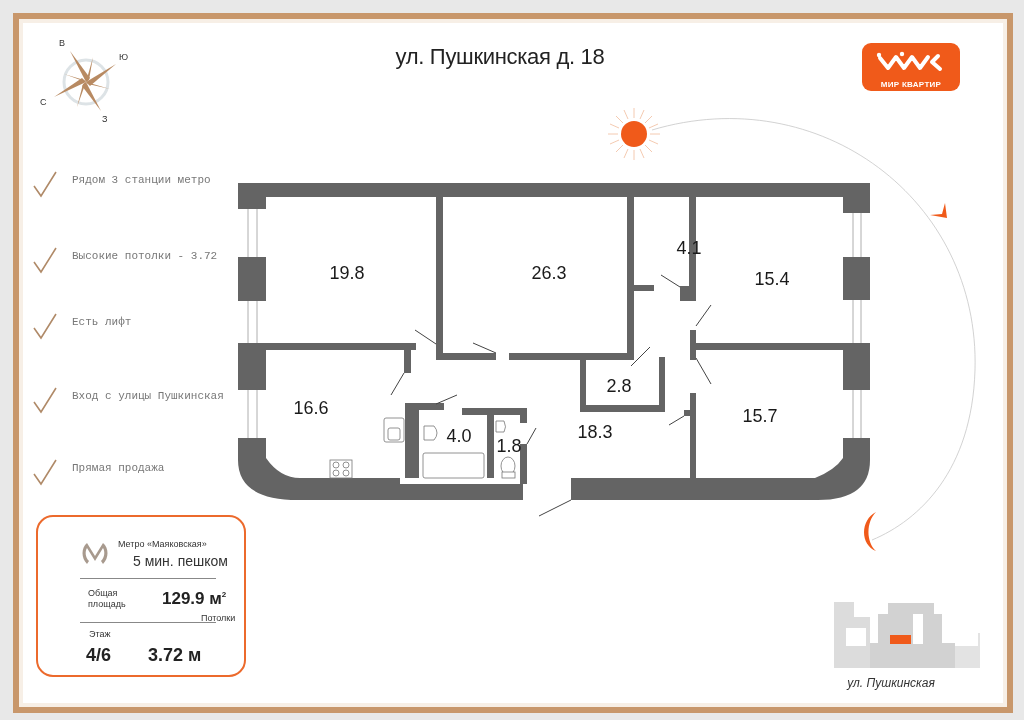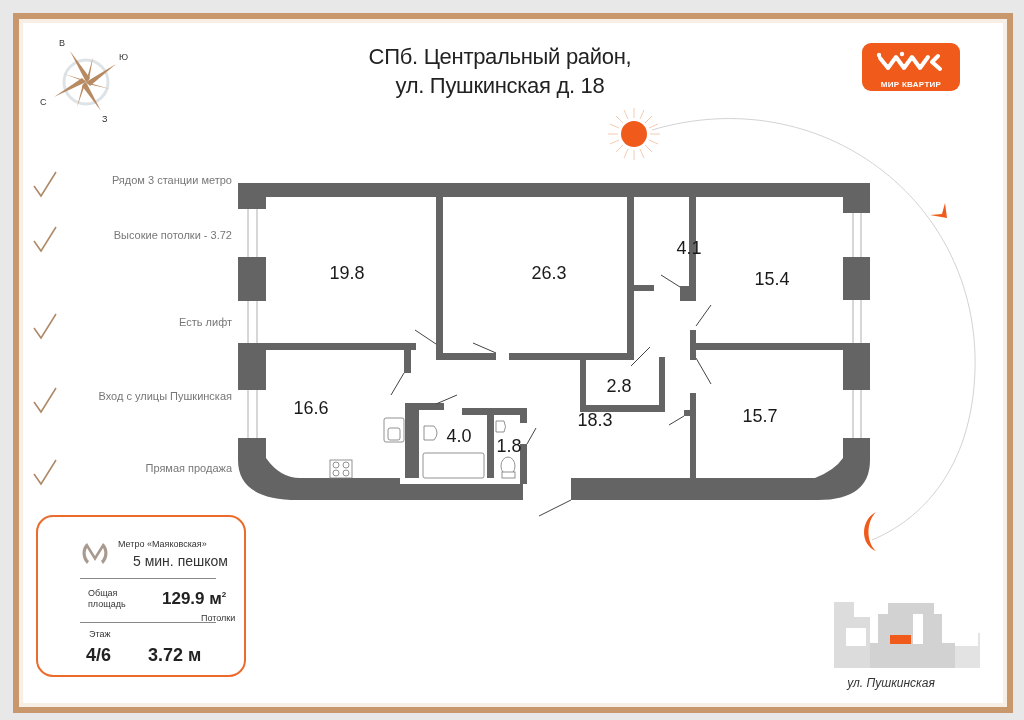--- a/index.html
+++ b/index.html
@@ -7,21 +7,21 @@
   .frame-outer{position:absolute;left:13px;top:13px;width:1000px;height:700px;background:#c8976b;}
   .frame-inner{position:absolute;left:19px;top:19px;width:988px;height:688px;background:#f7efe6;}
   .page{position:absolute;left:23px;top:23px;width:980px;height:680px;background:#ffffff;}
   .abs{position:absolute;}
   .title{position:absolute;left:340px;top:42px;width:320px;text-align:center;font-size:22px;line-height:29px;color:#222;letter-spacing:-0.3px;}
   .logo{position:absolute;left:862px;top:43px;width:98px;height:48px;background:#f05a1a;border-radius:9px;}
   .logo-text{position:absolute;left:0;top:37px;width:98px;text-align:center;color:#fff;font-size:8px;font-weight:bold;letter-spacing:0.3px;}
   .compass-label{position:absolute;font-size:9px;color:#333;}
   .feature{position:absolute;left:32px;width:200px;height:30px;}
   .feature .check{position:absolute;left:0;top:0;}
-  .feature .ftext{position:absolute;left:40px;top:4px;width:160px;text-align:right;font-size:11px;color:#777;white-space:nowrap;}
+  .feature .ftext{position:absolute;left:40px;top:4px;width:160px;text-align:left;font-size:11px;color:#777;white-space:nowrap;font-family:Liberation Mono, monospace;}
   .card{position:absolute;left:36px;top:515px;width:210px;height:162px;border:2.5px solid #ec6a2c;border-radius:17px;background:#fff;box-sizing:border-box;}
   .room{position:absolute;font-size:18px;color:#1a1a1a;transform:translate(-50%,-50%);white-space:nowrap;}
   .street{position:absolute;left:826px;top:676px;width:130px;text-align:center;font-size:12px;font-style:italic;color:#333;}
 </style>
 </head>
 <body>
 
 <div class="frame-outer"></div>
 <div class="frame-inner"></div>
 <div class="page"></div>
@@ -40,21 +40,20 @@
       <polygon points="56,52 80,59 58,54"></polygon>
     </g>
   </svg>
   <span class="compass-label" style="left:29px;top:8px;">В</span>
   <span class="compass-label" style="left:89px;top:22px;">Ю</span>
   <span class="compass-label" style="left:10px;top:67px;">С</span>
   <span class="compass-label" style="left:72px;top:84px;">З</span>
 </div>
 
 <div class="title">
-  <div>СПб. Центральный район,</div>
   <div>ул. Пушкинская д. 18</div>
 </div>
 
 <div class="logo">
   <svg width="98" height="36" viewBox="0 0 98 36" style="position:absolute;left:0;top:0;">
     <g fill="none" stroke="#fff" stroke-width="4" stroke-linecap="round" stroke-linejoin="round">
       <path d="M18,15 L26,25 L34,14 L42,25 L50,14 L58,25 L66,14"></path>
       <path d="M76,13 L70,19 L78,26"></path>
     </g>
     <circle cx="17" cy="12" r="2.2" fill="#fff"></circle>
@@ -62,21 +61,21 @@
   </svg>
   <div class="logo-text">МИР КВАРТИР</div>
 </div>
 
 <div class="feature" style="top:170px;">
   <svg class="check" width="26" height="28" viewBox="0 0 26 28">
       <path d="M2,16 L9,26 L24,2" fill="none" stroke="#b08a68" stroke-width="1.6"></path>
     </svg>
   <span class="ftext">Рядом 3 станции метро</span>
 </div>
-<div class="feature" style="top:225px;">
+<div class="feature" style="top:246px;">
   <svg class="check" width="26" height="28" viewBox="0 0 26 28">
       <path d="M2,16 L9,26 L24,2" fill="none" stroke="#b08a68" stroke-width="1.6"></path>
     </svg>
   <span class="ftext">Высокие потолки -  3.72</span>
 </div>
 <div class="feature" style="top:312px;">
   <svg class="check" width="26" height="28" viewBox="0 0 26 28">
       <path d="M2,16 L9,26 L24,2" fill="none" stroke="#b08a68" stroke-width="1.6"></path>
     </svg>
   <span class="ftext">Есть лифт</span>
@@ -227,21 +226,21 @@
 </svg>
 
 <div class="room" style="left:347px;top:273px;">19.8</div>
 <div class="room" style="left:541px;top:273px;margin-left:8px;">26.3</div>
 <div class="room" style="left:659px;top:248px;margin-left:30px;">4.1</div>
 <div class="room" style="left:772px;top:279px;">15.4</div>
 <div class="room" style="left:311px;top:408px;">16.6</div>
 <div class="room" style="left:459px;top:436px;">4.0</div>
 <div class="room" style="left:509px;top:446px;">1.8</div>
 <div class="room" style="left:619px;top:386px;">2.8</div>
-<div class="room" style="left:595px;top:420px;">18.3</div>
+<div class="room" style="left:595px;top:432px;">18.3</div>
 <div class="room" style="left:760px;top:416px;">15.7</div>
 
 <svg width="170" height="90" viewBox="0 0 170 90" style="position:absolute;left:810px;top:588px;">
   <g fill="#dcdcdc">
     <path d="M24,14 L44,14 L44,29 L60,29 L60,80 L24,80 Z"></path>
   </g>
   <g fill="#d2d2d2">
     <path d="M78,15 L124,15 L124,26 L132,26 L132,55 L145,55 L145,80 L60,80 L60,55 L68,55 L68,26 L78,26 Z"></path>
   </g>
   <g fill="#e3e3e3">

